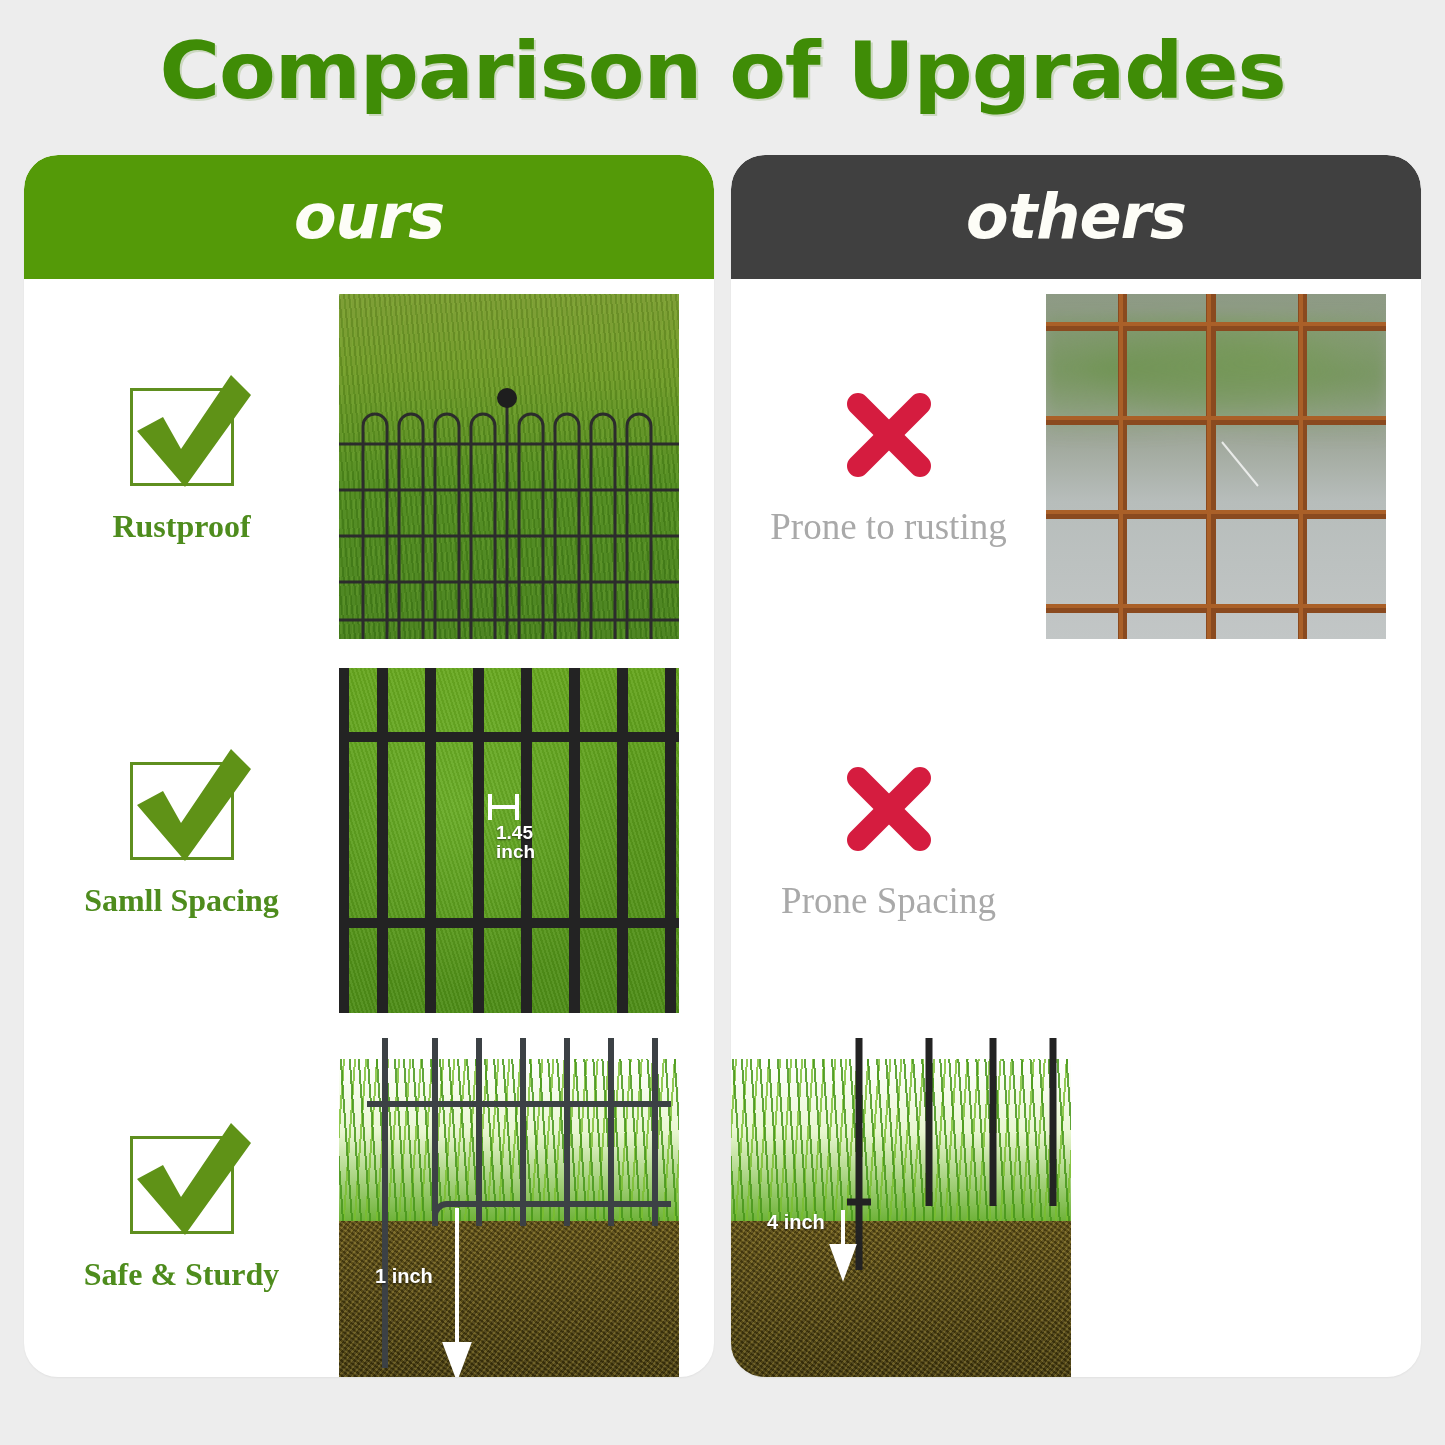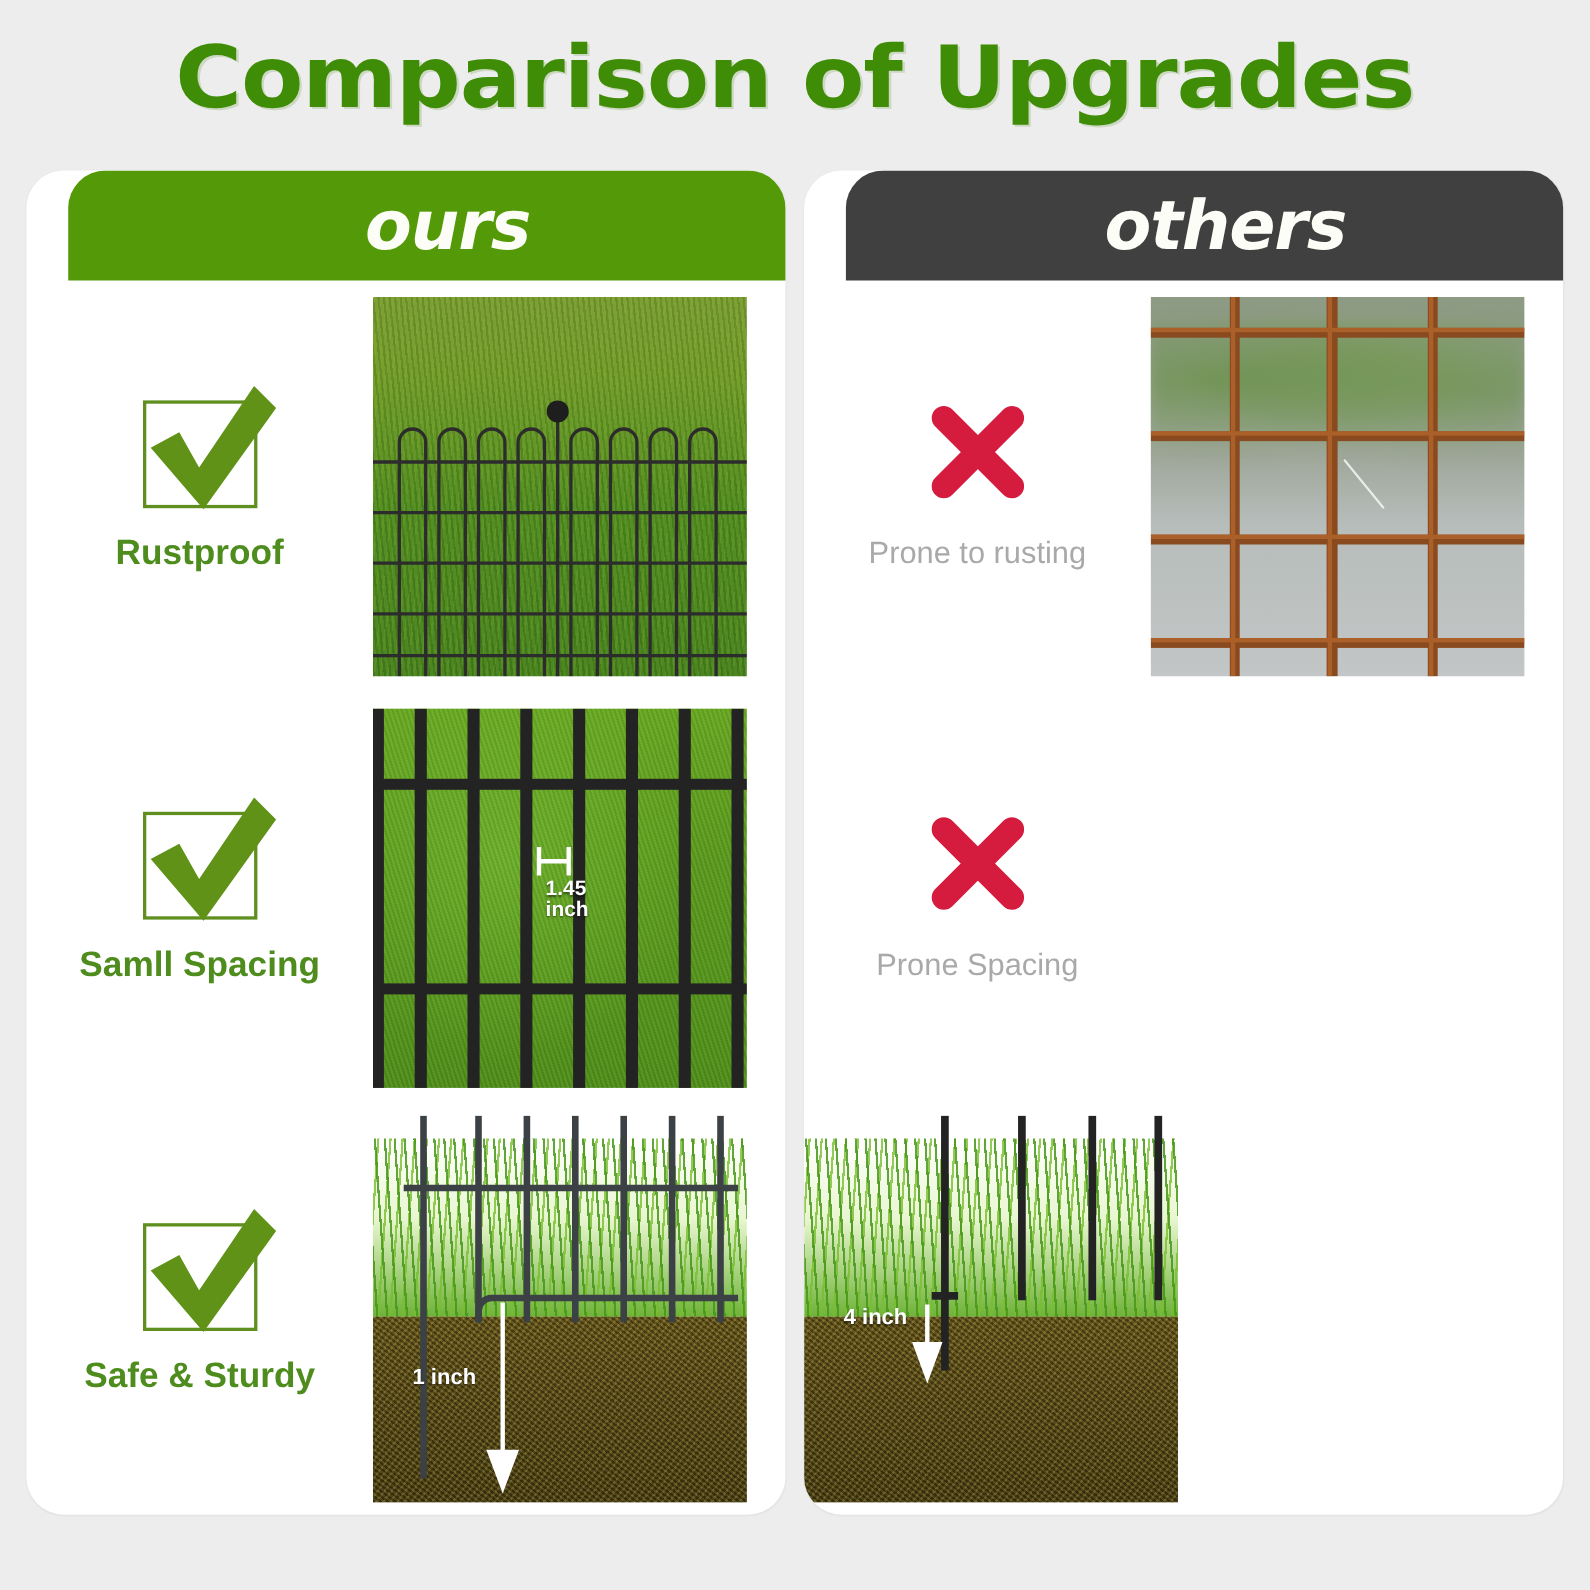--- a/index.html
+++ b/index.html
@@ -48,27 +48,26 @@
     height: 1222px;
     background: #ffffff;
     border-radius: 34px;
     box-shadow: 0 1px 2px rgba(0,0,0,0.05);
     overflow: hidden;
   }
   .column.ours { left: 24px; }
   .column.others { left: 731px; }
 
   .col-header {
-    height: 100px;
+    height: 124px;
     width: 100%;
     display: flex;
     align-items: center;
     justify-content: center;
     border-radius: 34px 34px 0 0;
-    margin-left: 38px;
   }
   .col-header.green { background: #549a08; }
   .col-header.gray  { background: #404040; }
   .col-header-label {
     color: #fdfdf7;
     font-family: "DejaVu Sans", sans-serif;
     font-weight: bold;
     font-style: italic;
     font-size: 62px;
     line-height: 62px;
@@ -112,31 +111,31 @@
   .check-box .tick {
     position: absolute;
     left: -14px;
     top: -22px;
     width: 132px;
     height: 126px;
   }
   .feature-label {
     margin-top: 22px;
     color: #4e8c1d;
-    font-family: Liberation Sans, sans-serif;
+    font-family: Liberation Serif, serif;
     font-weight: bold;
     font-size: 32px;
     line-height: 36px;
     white-space: nowrap;
   }
   .cross-icon { width: 96px; height: 96px; }
   .feature-label.neg {
     color: #a9a9a9;
     font-weight: normal;
-    font-size: 28px;
+    font-size: 37px;
     margin-top: 26px;
   }
 
   
   .panel {
     position: relative;
     width: 340px;
     height: 345px;
     overflow: hidden;
     flex: none;

